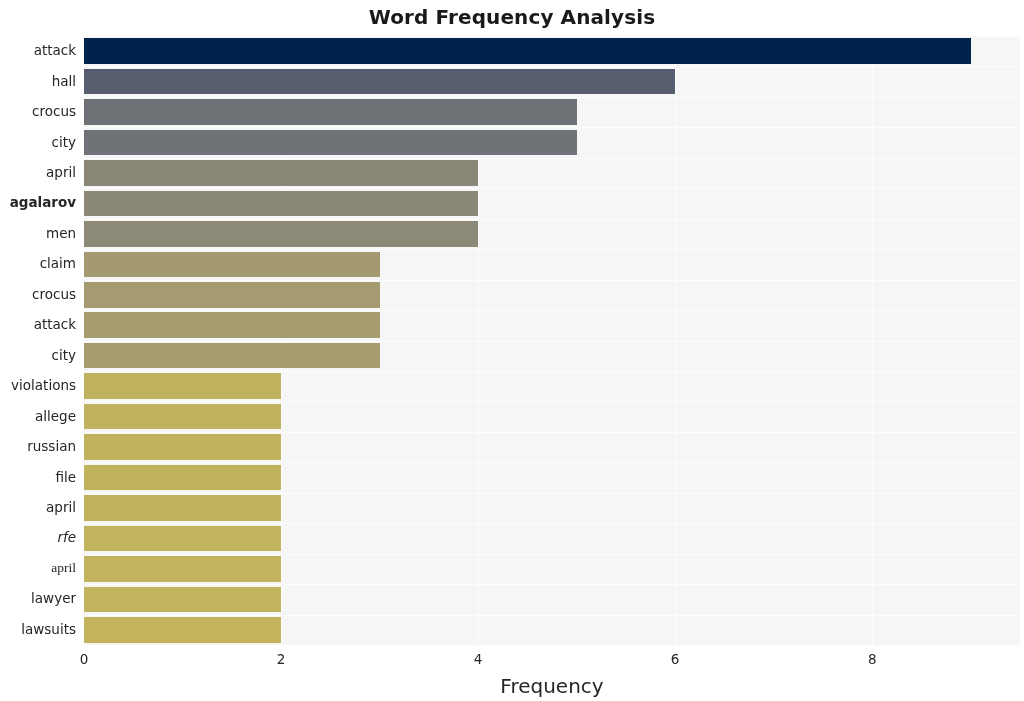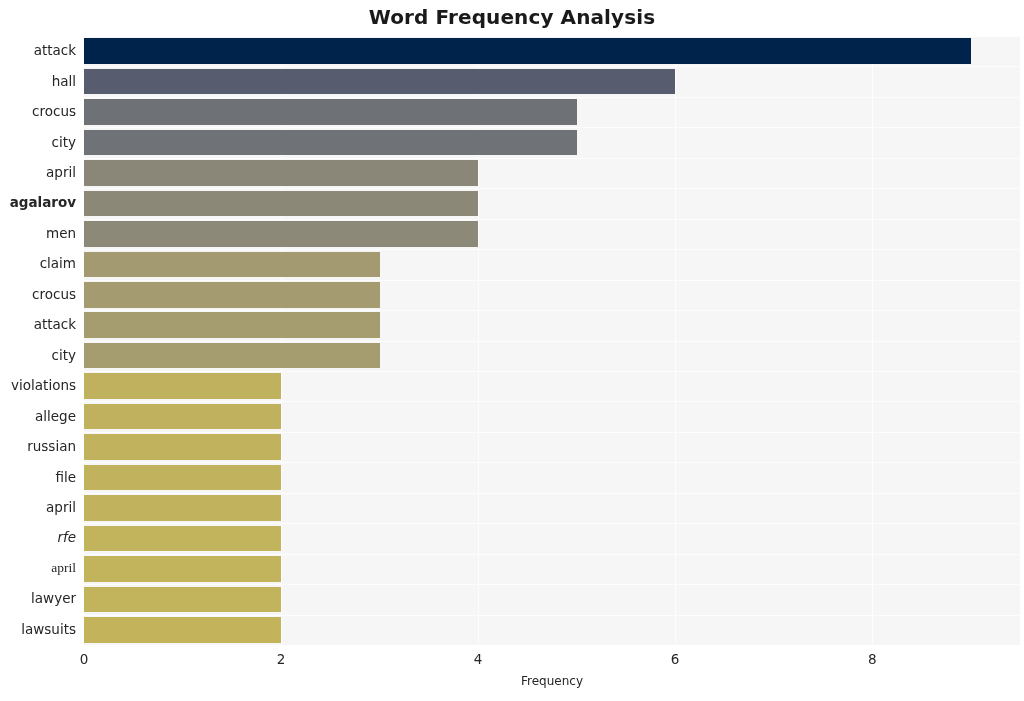--- a/index.html
+++ b/index.html
@@ -92,21 +92,21 @@
     text-align: center;
     font-size: 13.5px;
     color: #262626;
   }
   #xaxis-title {
     position: absolute;
     left: 84px;
     top: 674px;
     width: 936px;
     text-align: center;
-    font-size: 12px;
+    font-size: 20px;
     color: #262626;
   }
 </style>
 </head>
 <body>
 
 <div id="figure" style="background: rgb(255, 255, 255);">
 
   <div id="chart-title">Word Frequency Analysis</div>
 

